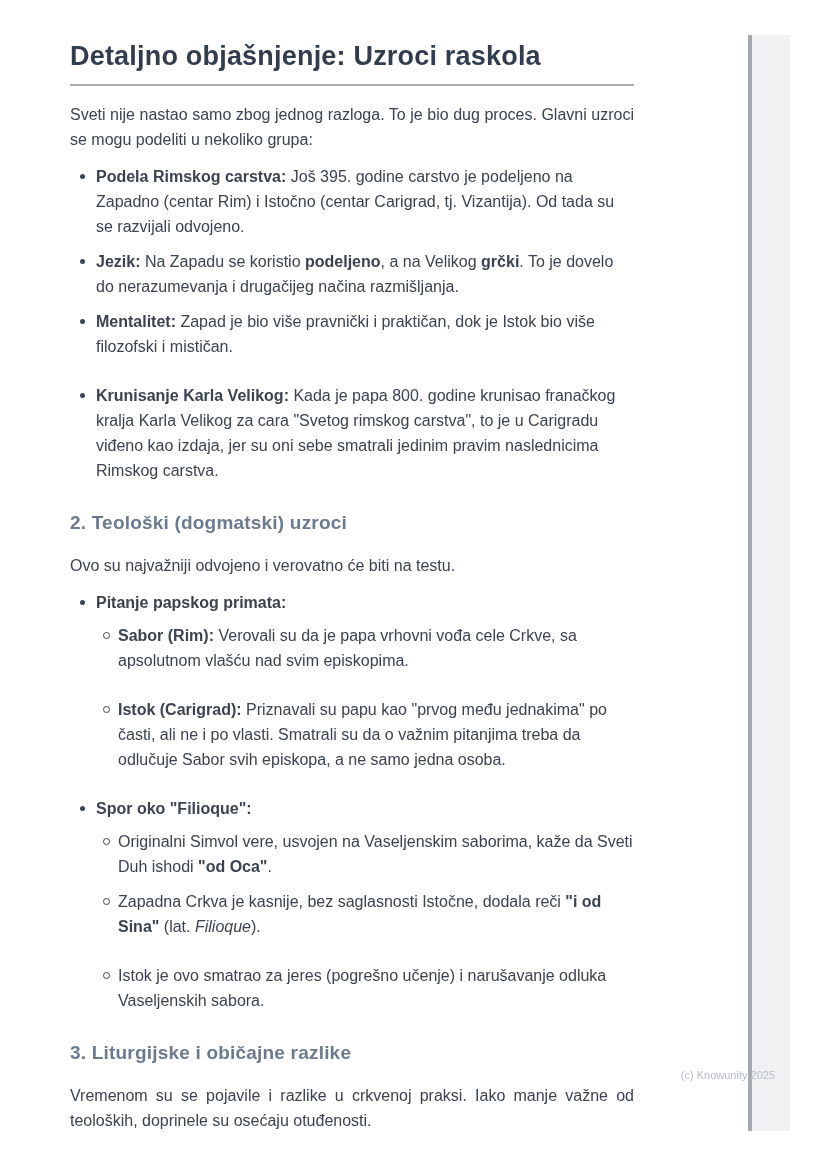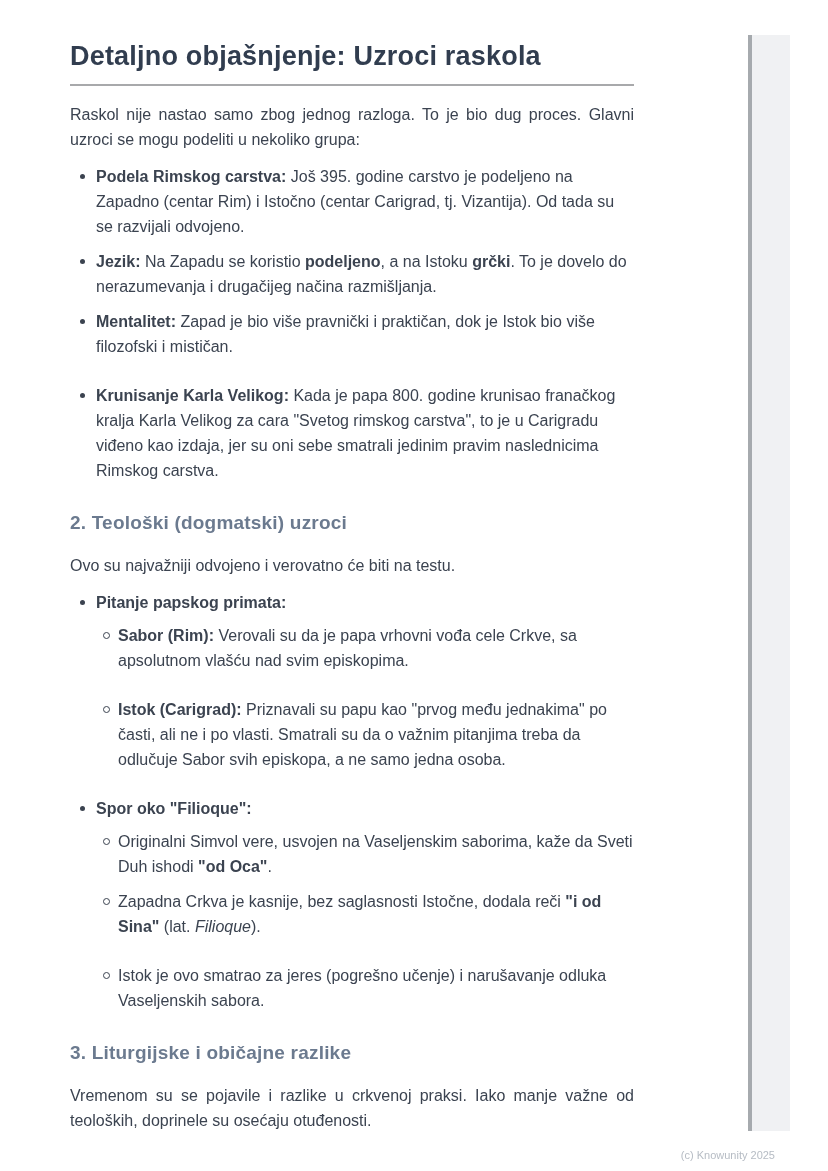--- a/index.html
+++ b/index.html
@@ -32,44 +32,44 @@
   .litext{flex:1;min-width:0;}
   ul.sub{margin:8px 0 0 0;padding-left:7px;}
   ul.sub .marker{flex-basis:15px;}
   .b{font-weight:700;}
   .i{font-style:italic;}
   .edge-bar{
     position:absolute;left:748px;top:35px;width:42px;height:1096px;box-sizing:border-box;
     background:var(--edge_fill,#f0f1f3);border-left:4px solid var(--edge_line,#a6aaae);
   }
   .footer{
-    position:absolute;top:1148px;right:53px;z-index:2;
+    position:absolute;top:1068px;right:53px;z-index:2;
     font-size:11px;line-height:14px;color:var(--footer,#b6bcc4);
   }
 </style>
 </head>
 <body style="--title: #313d4f; --heading: #6b7a8f; --body: #3b4350; --rule: #a8a9ab; --edge_fill: #f0f1f3; --edge_line: #a6aaae; --footer: #b6bcc4;">
 
 <div class="content">
   <h1>Detaljno objašnjenje: Uzroci raskola</h1>
   <hr class="rule">
 
-<p class="just"><span>Raskol nije nastao samo zbog jednog razloga. To je bio dug proces. Glavni uzroci se mogu podeliti u nekoliko grupa:</span></p>
+<p class="just"><span>Sveti nije nastao samo zbog jednog razloga. To je bio dug proces. Glavni uzroci se mogu podeliti u nekoliko grupa:</span></p>
     <ul class="list">
       <li>
         <span class="marker">
           <span class="dot"></span>
         </span>
         <div class="litext"><span class="b">Podela Rimskog carstva:</span><span> Još 395. godine carstvo je podeljeno na Zapadno (centar Rim) i Istočno (centar Carigrad, tj. Vizantija). Od tada su se razvijali odvojeno.</span></div>
       </li>
       <li>
         <span class="marker">
           <span class="dot"></span>
         </span>
-        <div class="litext"><span class="b">Jezik:</span><span> Na Zapadu se koristio </span><span class="b">podeljeno</span><span>, a na Istoku </span><span class="b">grčki</span><span>. To je dovelo do nerazumevanja i drugačijeg načina razmišljanja.</span></div>
+        <div class="litext"><span class="b">Jezik:</span><span> Na Zapadu se koristio </span><span class="b">podeljeno</span><span>, a na Velikog </span><span class="b">grčki</span><span>. To je dovelo do nerazumevanja i drugačijeg načina razmišljanja.</span></div>
       </li>
       <li>
         <span class="marker">
           <span class="dot"></span>
         </span>
         <div class="litext"><span class="b">Mentalitet:</span><span> Zapad je bio više pravnički i praktičan, dok je Istok bio više filozofski i mističan.</span></div>
       </li>
       <li>
         <span class="marker">
           <span class="dot"></span>

